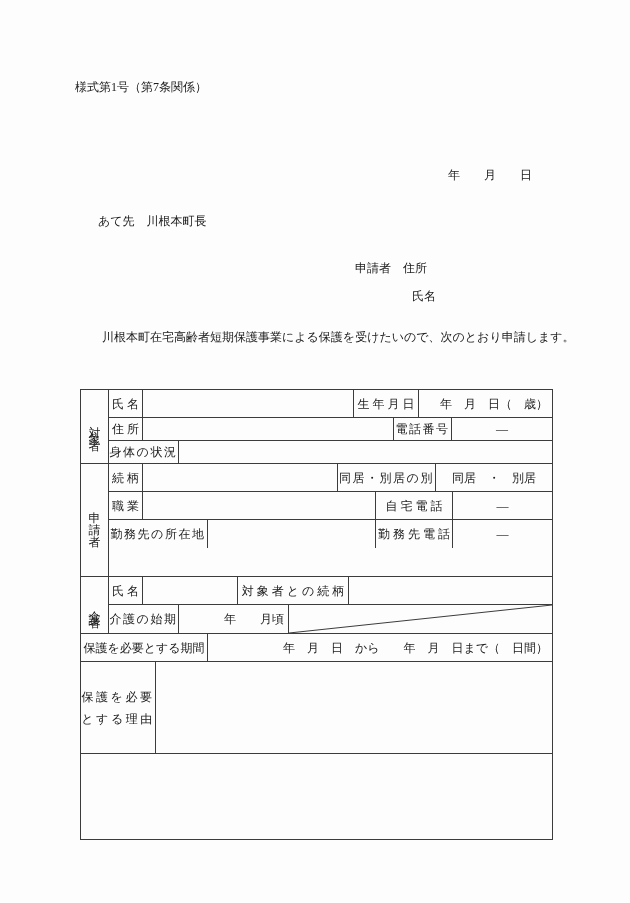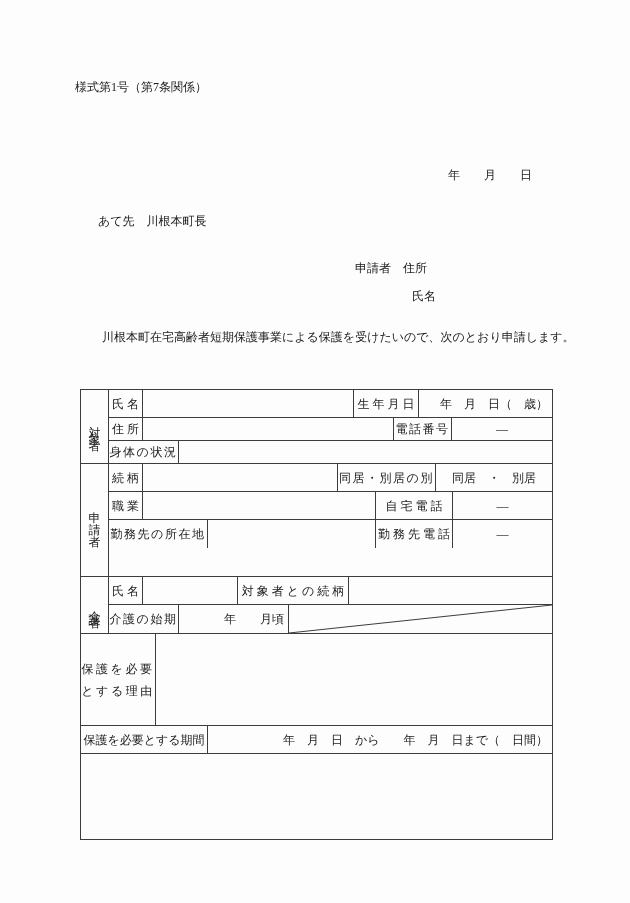--- a/index.html
+++ b/index.html
@@ -138,31 +138,31 @@
           <div class="cell right" style="width:110px">年　　月頃</div>
           <div class="cell last diag">
             <svg viewBox="0 0 100 100" preserveAspectRatio="none">
               <line x1="0" y1="100" x2="100" y2="0" stroke="#3c3c3c" stroke-width="1" vector-effect="non-scaling-stroke"></line>
             </svg>
           </div>
         </div>
       </div>
     </div>
 
+    <div class="frow" style="height:28px">
+      <div class="cell" style="width:127px">保護を必要とする期間</div>
+      <div class="cell last right">年　月　日　から　　年　月　日まで（　日間）</div>
+    </div>
+
     <div class="frow" style="height:92px">
       <div class="cell reason-lab" style="width:75px">
         <div class="rl-line">保護を必要</div>
         <div class="rl-line">とする理由</div>
       </div>
       <div class="cell last"></div>
-    </div>
-
-    <div class="frow" style="height:28px">
-      <div class="cell" style="width:127px">保護を必要とする期間</div>
-      <div class="cell last right">年　月　日　から　　年　月　日まで（　日間）</div>
     </div>
 
     <div class="frow nb" style="height:85px">
       <div class="cell last"></div>
     </div>
 
   </div>
 </div>
 
 </body></html>

